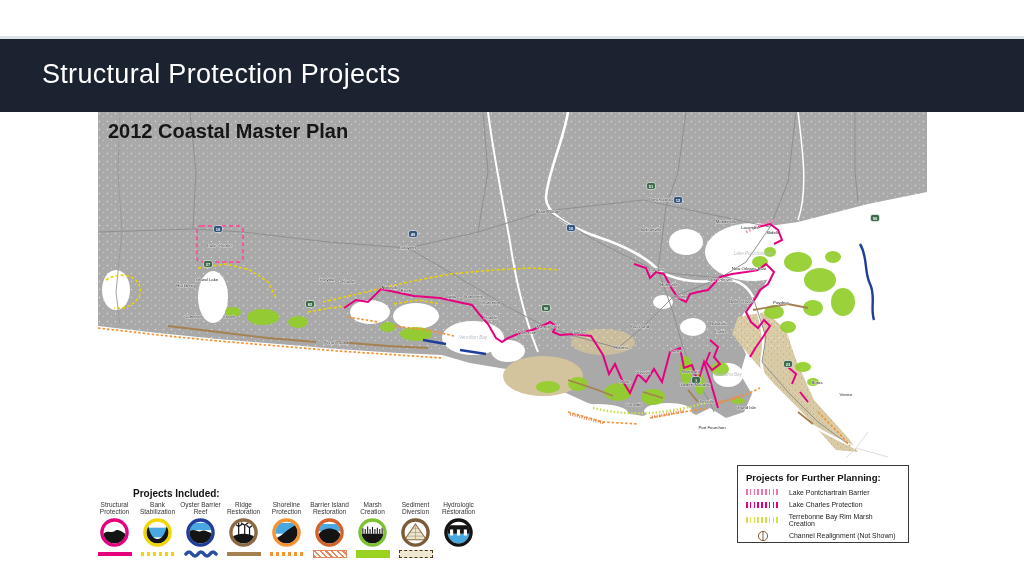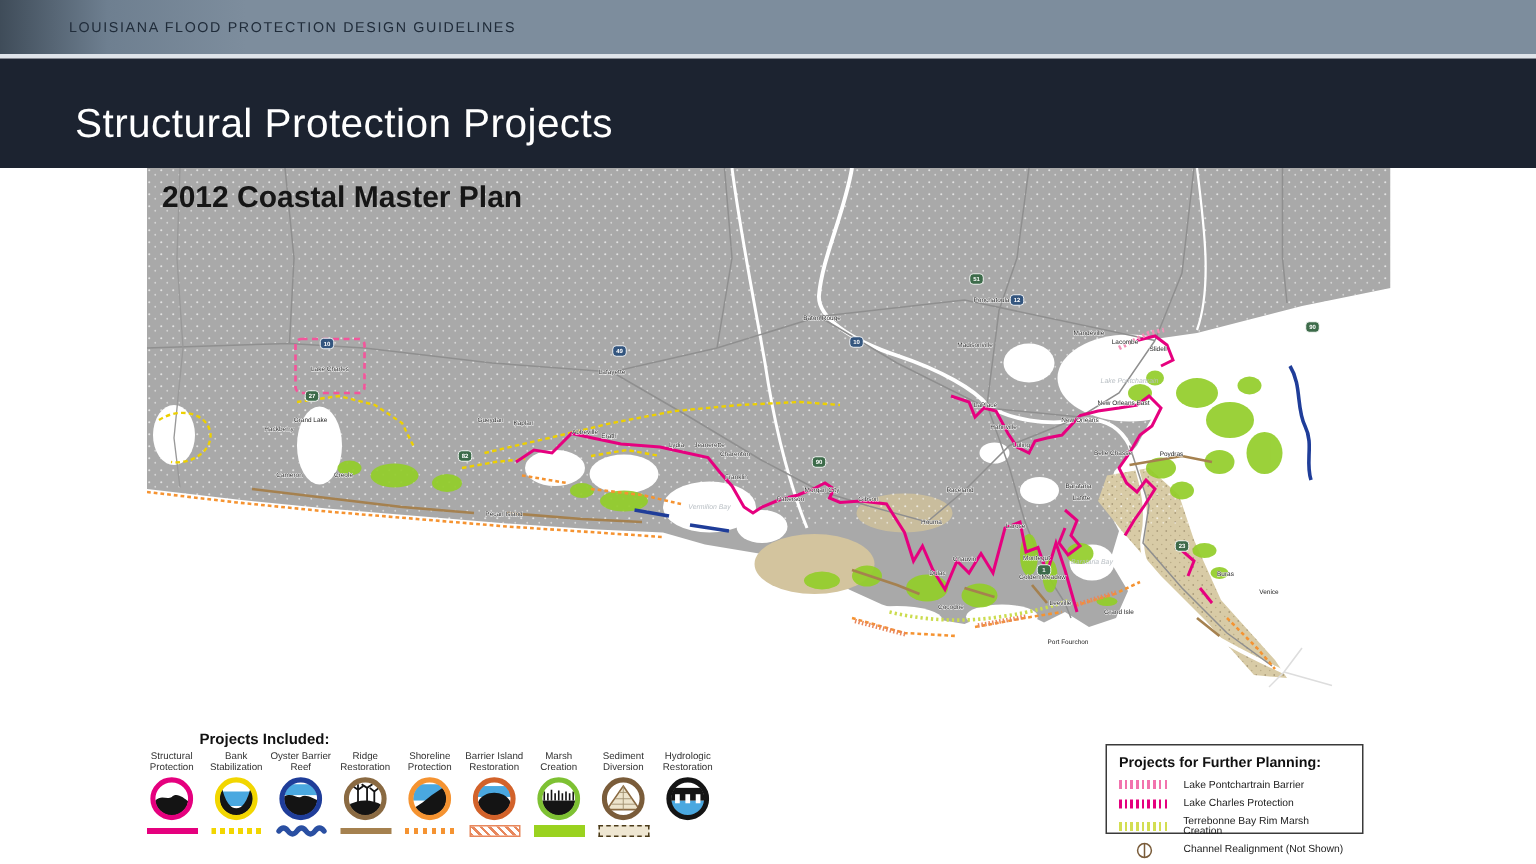--- a/index.html
+++ b/index.html
@@ -5,21 +5,21 @@
   html,body{margin:0;padding:0;background:#ffffff;}
   .slide{position:relative;width:1024px;height:576px;background:#ffffff;overflow:hidden;
          font-family:"Liberation Sans",sans-serif;}
   
   .band1{position:absolute;left:0;top:0;width:1024px;height:36px;
          background:linear-gradient(90deg,#3f4c59 0%,#6e7f90 7%,#7d8d9d 16%,#7d8d9d 100%);
          display:flex;align-items:center;}
   .kicker{margin-left:46px;font-size:9.5px;letter-spacing:1.1px;color:#202c3a;text-transform:uppercase;}
   .sep{position:absolute;left:0;top:36px;width:1024px;height:3px;background:#dfe4ea;}
   .band2{position:absolute;left:0;top:39px;width:1024px;height:73px;background:#1c2330;}
-  .band2 h1{margin:8px;padding:20px 8px 0 42px;font-size:27px;font-weight:400;color:#ffffff;letter-spacing:.3px;}
+  .band2 h1{margin:0;padding:20px 8px 0 42px;font-size:27px;font-weight:400;color:#ffffff;letter-spacing:.3px;}
   
   .map-wrap{position:absolute;left:98px;top:112px;width:829px;height:348px;}
   .map-wrap svg{display:block;}
   text.town{font-family:"Liberation Sans",sans-serif;font-size:4.3px;fill:#1c1c1c;
             paint-order:stroke;stroke:#ffffff;stroke-width:.55px;text-anchor:middle;}
   text.water{font-family:"Liberation Sans",sans-serif;font-size:4.6px;fill:#b9bfc4;
              font-style:italic;text-anchor:middle;}
   text.shield-t{font-family:"Liberation Sans",sans-serif;font-size:4px;fill:#fff;font-weight:bold;text-anchor:middle;}
   .map-title-text{font-family:"Liberation Sans",sans-serif;font-weight:bold;font-size:20px;fill:#161616;}
   
@@ -29,36 +29,33 @@
   .legend-col{width:43px;display:flex;flex-direction:column;align-items:center;}
   .legend-label{font-size:6.5px;line-height:1.12;color:#333;text-align:center;height:16px;}
   .legend-icon{width:29px;height:29px;margin-top:1px;}
   .legend-swatch{width:36px;height:10px;margin-top:2px;display:flex;align-items:center;justify-content:center;}
   .sw-line{width:34px;height:3.5px;}
   .sw-dashes{width:34px;height:3.5px;}
   .sw-hatch{width:34px;height:8px;box-sizing:border-box;}
   .sw-fill{width:34px;height:8px;}
   .sw-dashedrect{width:34px;height:8px;box-sizing:border-box;}
   
-  .planning{position:absolute;left:737px;top:496px;width:172px;height:60px;background:#fff;
+  .planning{position:absolute;left:737px;top:465px;width:172px;height:78px;background:#fff;
             border:1.3px solid #3a3a3a;box-sizing:border-box;padding:6px 8px 0 8px;}
   .planning-title{font-size:9.5px;font-weight:bold;color:#111;margin-bottom:5px;}
   .planning-row{display:flex;align-items:center;margin-bottom:4.5px;}
   .planning-swatch{width:36px;height:8px;margin-right:7px;display:flex;align-items:center;}
   .ticks{width:34px;height:6px;}
   .planning-label{font-size:6.9px;color:#222;}
 </style>
 </head>
 <body>
 
 <div class="slide">
 
-  <header class="band1">
-    <span class="kicker">LOUISIANA FLOOD PROTECTION DESIGN GUIDELINES</span>
-  </header>
   <div class="sep"></div>
   <div class="band2">
     <h1>Structural Protection Projects</h1>
   </div>
 
   <div class="map-wrap">
     <svg width="829" height="348" viewBox="0 0 829 348" xmlns="http://www.w3.org/2000/svg">
       <defs>
         <pattern id="spk" width="8" height="8" patternUnits="userSpaceOnUse">
           <circle cx="1.5" cy="1.5" r="0.7" fill="#ffffff" opacity="0.65"></circle>

